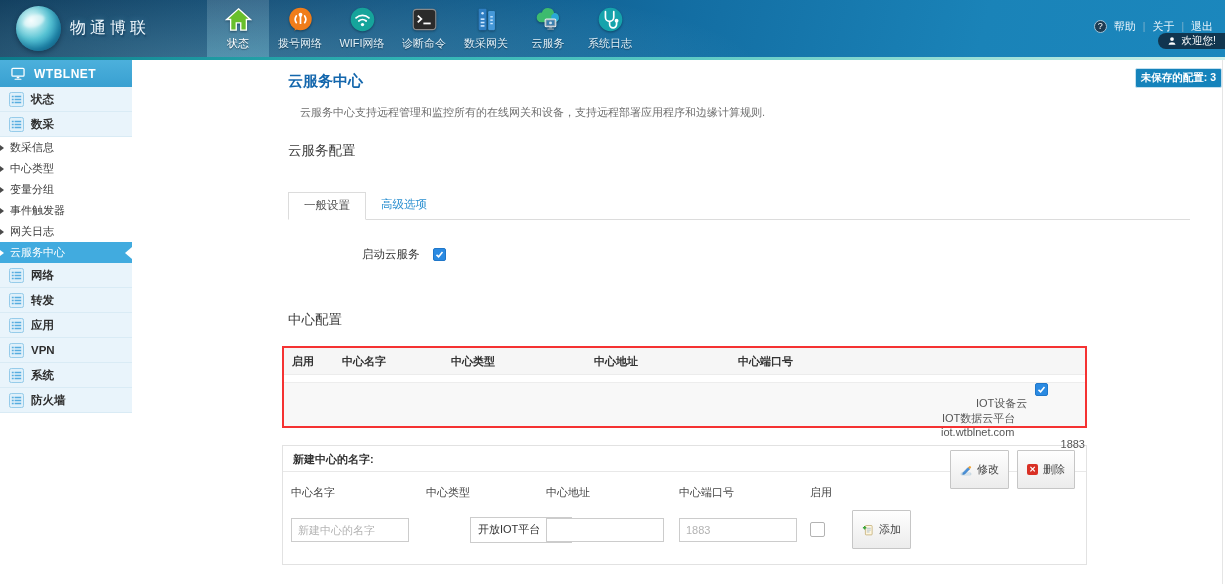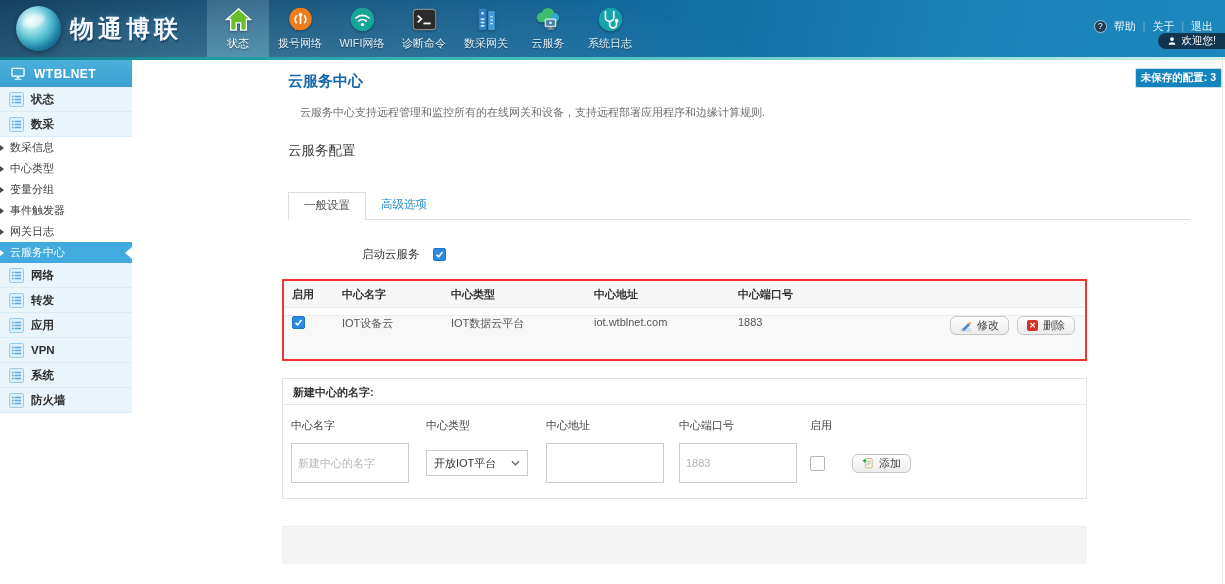--- a/index.html
+++ b/index.html
@@ -13,21 +13,21 @@
     background:radial-gradient(ellipse 900px 160px at 18% 120%, rgba(180,235,245,.28), transparent 60%); }
   .header-band { position:absolute; top:57px; left:0; width:1225px; height:3px;
     background:linear-gradient(90deg,#0c7a8a 0%,#1a949e 14%,#31b4b5 34%,#5ac8c3 55%,#8fdcd3 76%,#d2f1ea 100%); }
 
   .logo { position:absolute; left:16px; top:6px; display:flex; align-items:center; gap:9px; }
   .globe { width:45px; height:45px; border-radius:50%;
     background:radial-gradient(circle at 34% 32%, #eefbfc 0%, #a9e4ea 22%, #57c3d4 45%, #2497bd 70%, #186f94 100%);
     box-shadow:0 2px 5px rgba(0,20,40,.45), inset -3px -4px 8px rgba(0,40,70,.35); position:relative; }
   .globe::after { content:''; position:absolute; left:7px; top:9px; width:22px; height:12px;
     border-radius:50%; background:rgba(255,255,255,.5); filter:blur(1px); transform:rotate(-18deg); }
-  .logo-text { font-size:24px; font-weight:bold; color:#f2faff; letter-spacing:4px;
+  .logo-text { font-size:16px; font-weight:normal; color:#f2faff; letter-spacing:4px;
     text-shadow:1px 2px 2px rgba(4,40,70,.65), 0 0 6px rgba(120,200,235,.35); }
 
   .nav { position:absolute; left:207px; top:0; height:57px; display:flex; }
   .nav-item { position:relative; width:62px; height:57px; display:flex; flex-direction:column;
     align-items:center; justify-content:flex-start; padding-top:5px; cursor:pointer; }
   .nav-item .nav-ico { width:28px; height:28px; display:flex; align-items:center; justify-content:center; }
   .nav-item .nav-ico svg { width:27px; height:27px; filter:drop-shadow(0 1px 1px rgba(0,25,45,.5)); }
   .nav-label { margin-top:3px; font-size:11px; color:#e3f1f8; text-shadow:0 1px 1px rgba(0,25,45,.6); }
   .nav-item.active { background:linear-gradient(180deg, rgba(255,255,255,.14), rgba(150,225,238,.30)); }
   .nav-item.active .nav-label { color:#ffffff; }
@@ -89,47 +89,47 @@
   .cb.checked { background:#2a8ae2; border-color:#2077c9; }
   .cb.checked svg { display:block; }
   .cb-lg { width:15px; height:15px; }
 
   .sec-center { margin-top:49px; }
 
   .red-box { margin-top:17px; margin-left:-6px; width:805px; border:2px solid #f53232; background:#fff; }
   .tbl-head { display:flex; align-items:center; height:27px; background:#f6f6f6;
     border-bottom:1px solid #ececec; font-size:11px; font-weight:bold; color:#333; }
   .tbl-gap { height:7px; background:#fff; }
-  .tbl-row { display:flex; align-items:flex-start; height:44px; background:#f8f8f8;
-    border-top:1px solid #ededed; font-size:11px; color:#555; }
+  .tbl-row { display:flex; align-items:flex-end; height:44px; background:#f8f8f8;
+    border-top:1px solid #ededed; font-size:11px; color:#555;flex-direction:column; }
   .c1 { width:58px; padding-left:8px; }
   .c2 { width:109px; }
   .c3 { width:143px; }
   .c4 { width:144px; }
   .c5 { flex:1; }
   .c-act { width:128px; display:flex; gap:8px; padding-right:10px; justify-content:flex-end; }
 
-  .mini-btn { height:19px; padding:2px 9px; border:1px solid #c6c6c6; border-radius:6px;
+  .mini-btn { height:39px; padding:2px 9px; border:1px solid #c6c6c6; border-radius:1px;
     background:linear-gradient(180deg,#fefefe,#ececec); font-size:11px; color:#444;
     display:inline-flex; align-items:center; gap:5px; cursor:pointer; white-space:nowrap; }
   .mini-btn svg { width:12px; height:12px; }
   .del-ico { width:11px; height:11px; background:#d93025; border-radius:2px; color:#fff;
     font-size:8px; line-height:11px; text-align:center; display:inline-block; font-weight:bold; }
 
   .add-box { margin-top:17px; margin-left:-6px; width:805px; border:1px solid #e2e2e2; background:#fff; }
   .add-head { height:26px; line-height:26px; padding-left:10px; font-size:11px; font-weight:bold;
     color:#333; border-bottom:1px solid #e8e8e8; }
   .add-labels { display:flex; margin-top:13px; padding-left:8px; font-size:11px; color:#444; }
   .al1 { width:135px; } .al2 { width:120px; } .al3 { width:133px; } .al4 { width:131px; } .al5 { flex:1; }
   .add-inputs { display:flex; align-items:center; margin:10px 0 15px; padding-left:8px; }
-  .txt { width:118px; height:40px; border:1px solid #ccc; font-size:11px; padding:0 6px; color:#444;
+  .txt { width:118px; height:24px; border:1px solid #ccc; font-size:11px; padding:0 6px; color:#444;
     font-family:inherit; outline:none; }
   .txt::placeholder { color:#b3b3b3; }
   .sel { width:102px; height:26px; border:1px solid #ccc; background:#fff; display:flex;
-    align-items:center; justify-content:space-between; padding:0 7px; font-size:11px; color:#333; cursor:pointer; }
+    align-items:center; justify-content:space-between; padding:0 7px; font-size:11px; color:#333; cursor:pointer;margin-left:44px; }
   .sel svg { width:9px; height:6px; }
   .aw1 { width:135px; } .aw2 { width:120px; } .aw3 { width:133px; } .aw4 { width:131px; }
   .aw5 { width:42px; display:flex; }
 
   .footer-bar { margin-top:27px; margin-left:-6px; width:805px; height:38px; background:#f4f4f4;
     border-top:1px solid #ececec; display:flex; align-items:center; justify-content:flex-end;
     gap:8px; padding-right:20px; }
 </style>
 </head>
 <body>
@@ -393,20 +393,21 @@
 
     <div class="enable-row">
       <span>启动云服务</span>
       <span class="cb checked">
         <svg viewBox="0 0 12 12">
             <path d="M2 6.5 L4.8 9 L10 2.8" stroke="#fff" stroke-width="2.1" fill="none"></path>
           </svg>
       </span>
     </div>
 
+    <div class="sec-title sec-center">中心配置</div>
 
     <div class="red-box">
       <div class="tbl-head">
         <div class="c1">启用</div>
         <div class="c2">中心名字</div>
         <div class="c3">中心类型</div>
         <div class="c4">中心地址</div>
         <div class="c5">中心端口号</div>
         <div class="c-act"></div>
       </div>

